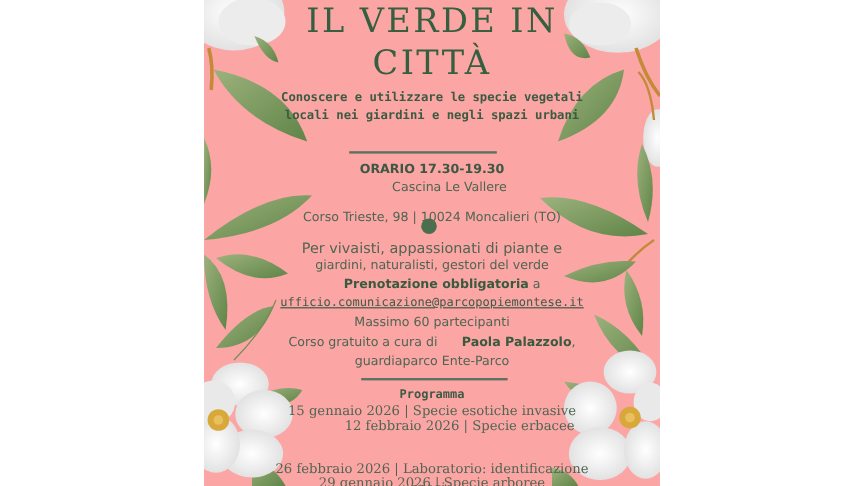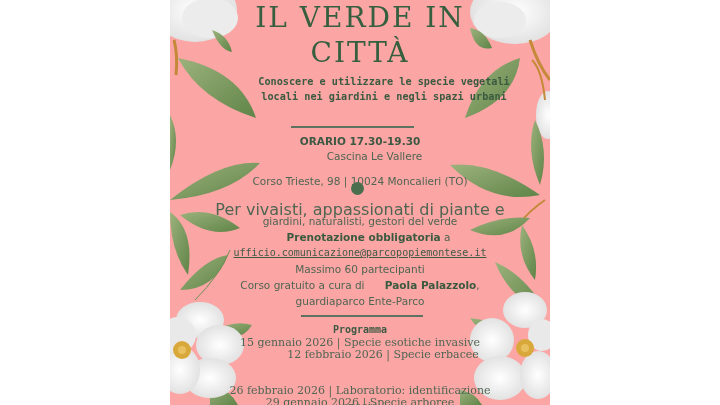--- a/index.html
+++ b/index.html
@@ -18,39 +18,39 @@
     position: absolute; left: 0; width: 380px; text-align: center;
     font-family: "DejaVu Serif", serif; font-weight: normal; color: #355f3e;
     font-size: 28px; letter-spacing: 2px; line-height: 34px;
   }
   .title.l1 { top: 1px; }
   .title.l2 { top: 36px; }
 
   .subtitle {
     position: absolute; left: 60px; width: 260px; top: 74px;
     font-family: "DejaVu Sans Mono", monospace; font-weight: bold; font-size: 10.2px; line-height: 15px;
-    color: #3b5b40; text-align: center; margin-left: 24px;
+    color: #3b5b40; text-align: center;
   }
 
   .divider { position: absolute; height: 2px; background: #5e7262; }
   .divider.d1 { left: 121px; top: 126px; width: 123px; }
   .divider.d2 { left: 131px; top: 315px; width: 122px; }
 
   .line {
     position: absolute; left: 0; width: 380px; text-align: center;
     font-family: "DejaVu Sans", sans-serif; font-size: 10.5px; color: #4e6651; white-space: nowrap;
   }
   .bold { font-weight: bold; color: #3a5a3f; margin-left: 17px; }
   .orario { top: 135px; font-weight: bold; font-size: 10.5px; color: #3d5842; }
   .loc1 { top: 150px; padding-left: 29px; }
   .loc2 { top: 175px; }
 
   .dot { position: absolute; left: 181px; top: 182px; width: 13px; height: 13px; border-radius: 50%; background: #4b6e4f; }
 
-  .aud1 { top: 200px; font-size: 16px; }
+  .aud1 { top: 200px; font-size: 12px; }
   .aud2 { top: 215px; }
   .pren { top: 231px; }
   .email { top: 247px; text-decoration: underline; font-family: "DejaVu Sans Mono", monospace; font-size: 10px; color: #3f5a45; }
   .max { top: 263px; }
   .corso { top: 279px; }
   .guard { top: 295px; }
 
   .prog-title { top: 324px; font-family: "DejaVu Sans Mono", monospace; font-weight: bold; font-size: 10px; color: #3f5a45; }
   .prog { font-family: "DejaVu Serif", serif; font-size: 11px; color: #4f6652; }
   .p1 { top: 336px; }

